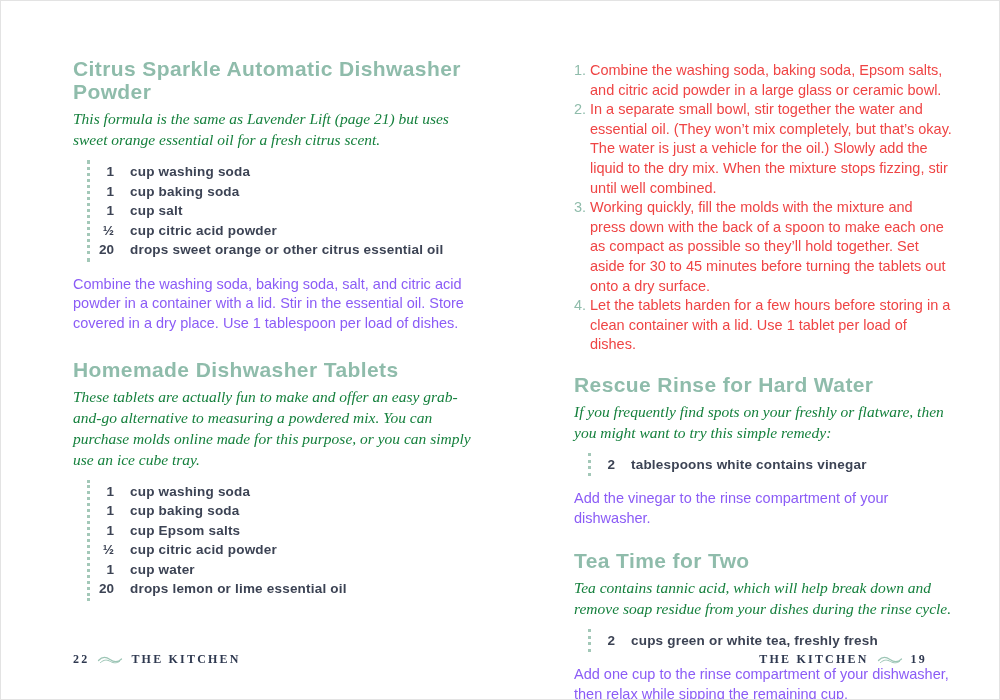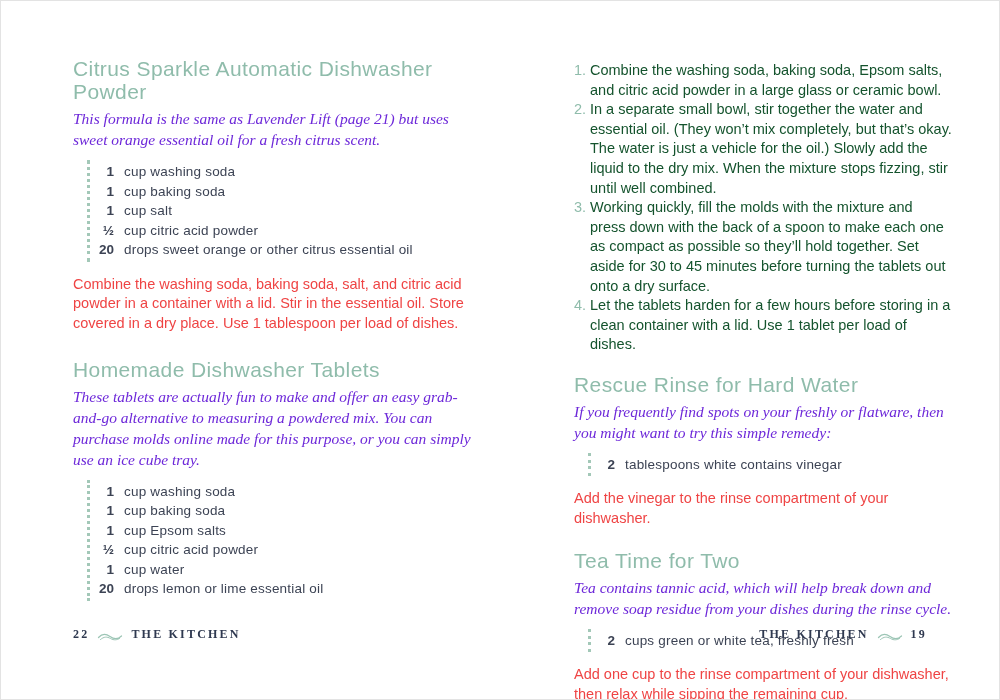--- a/index.html
+++ b/index.html
@@ -11,72 +11,72 @@
     border:1px solid #e3e3e3;
     overflow:hidden;
     font-family:"Liberation Sans", sans-serif;
     color:#4b5162;
   }
   .col-left  { position:absolute; left:72px;  top:56px; width:408px; }
   .col-right { position:absolute; left:573px; top:60px; width:378px; }
 
   .recipe-title {
     font-family:"Liberation Sans", sans-serif;
-    font-weight:400;
+    font-weight:700;
     font-size:21px;
     line-height:23px;
     letter-spacing:0.4px;
     color:#8fbcab;
   }
   .intro {
     font-family:"Liberation Serif", serif;
     font-style:italic;
     font-size:15.5px;
     line-height:21px;
-    color:#6d28d9;
+    color:#15803d;
     margin-top:5px;
   }
   .ingredients {
     margin-top:10px;
     margin-left:14px;
     border-left:3px dotted #a3c8b8;
     padding:2px 0 2px 2px;
   }
   .ing-row { display:flex; line-height:19.5px; }
   .ing-qty {
     width:22px; text-align:right; flex-shrink:0;
     font-weight:700; font-size:13.5px; color:#3c4354;
   }
   .ing-text {
-    margin-left:10px;
-    font-weight:400; font-size:13.5px; letter-spacing:0.2px;
+    margin-left:16px;
+    font-weight:700; font-size:13.5px; letter-spacing:0.2px;
     color:#3c4354;
   }
   .body-par {
-    font-size:14.5px; line-height:19.7px; color:#ef4444;
+    font-size:14.5px; line-height:19.7px; color:#8b5cf6;
     margin-top:13px;
   }
   .section-gap { margin-top:24px; }
 
   .steps { }
   .step { display:flex; }
   .step-num {
     flex-shrink:0; width:16px;
     font-size:14.5px; line-height:19.6px; color:#8fbcab;
   }
   .step-text {
-    font-size:14.5px; line-height:19.6px; color:#14532d;
+    font-size:14.5px; line-height:19.6px; color:#ef4444;
   }
 
   .footer {
-    position:absolute; top:626px;
+    position:absolute; top:651px;
     font-family:"Liberation Serif", serif;
     font-size:12px; letter-spacing:2.2px;
     color:#2f3950; font-weight:700;
-    display:flex; align-items:flex-end; gap:8px;
+    display:flex; align-items:center; gap:8px;
     white-space:nowrap;
   }
   .footer-left  { left:72px; }
   .footer-right { right:72px; }
   .wave-icon { display:inline-block; width:26px; height:10px; }
   .wave-icon svg { display:block; }
 </style>
 </head>
 <body>
 

